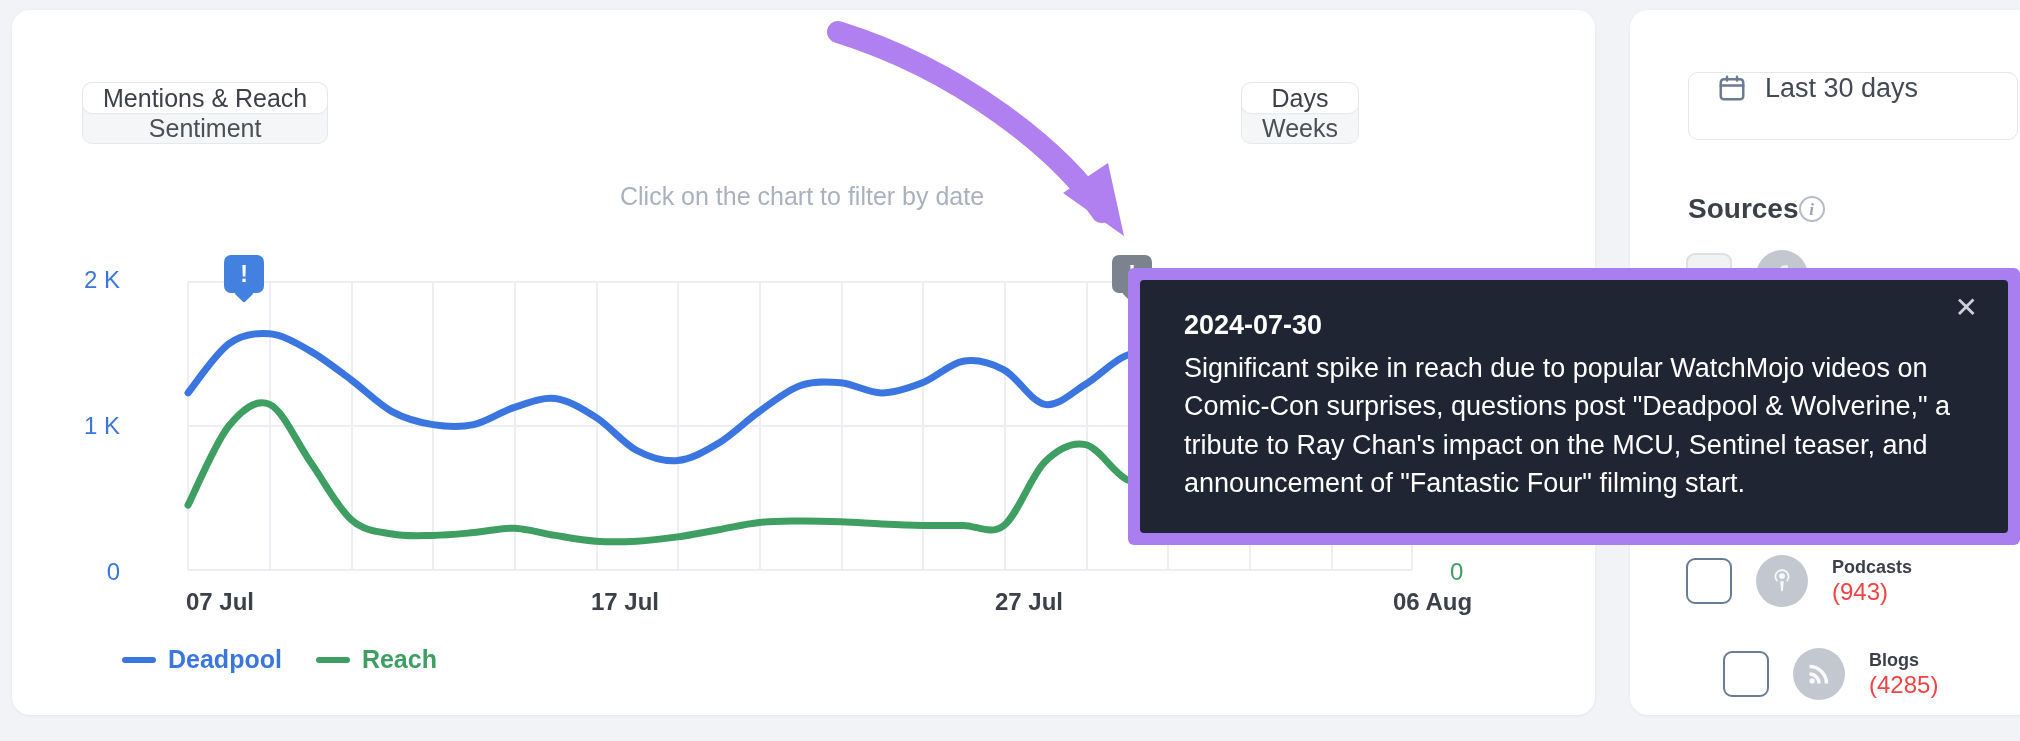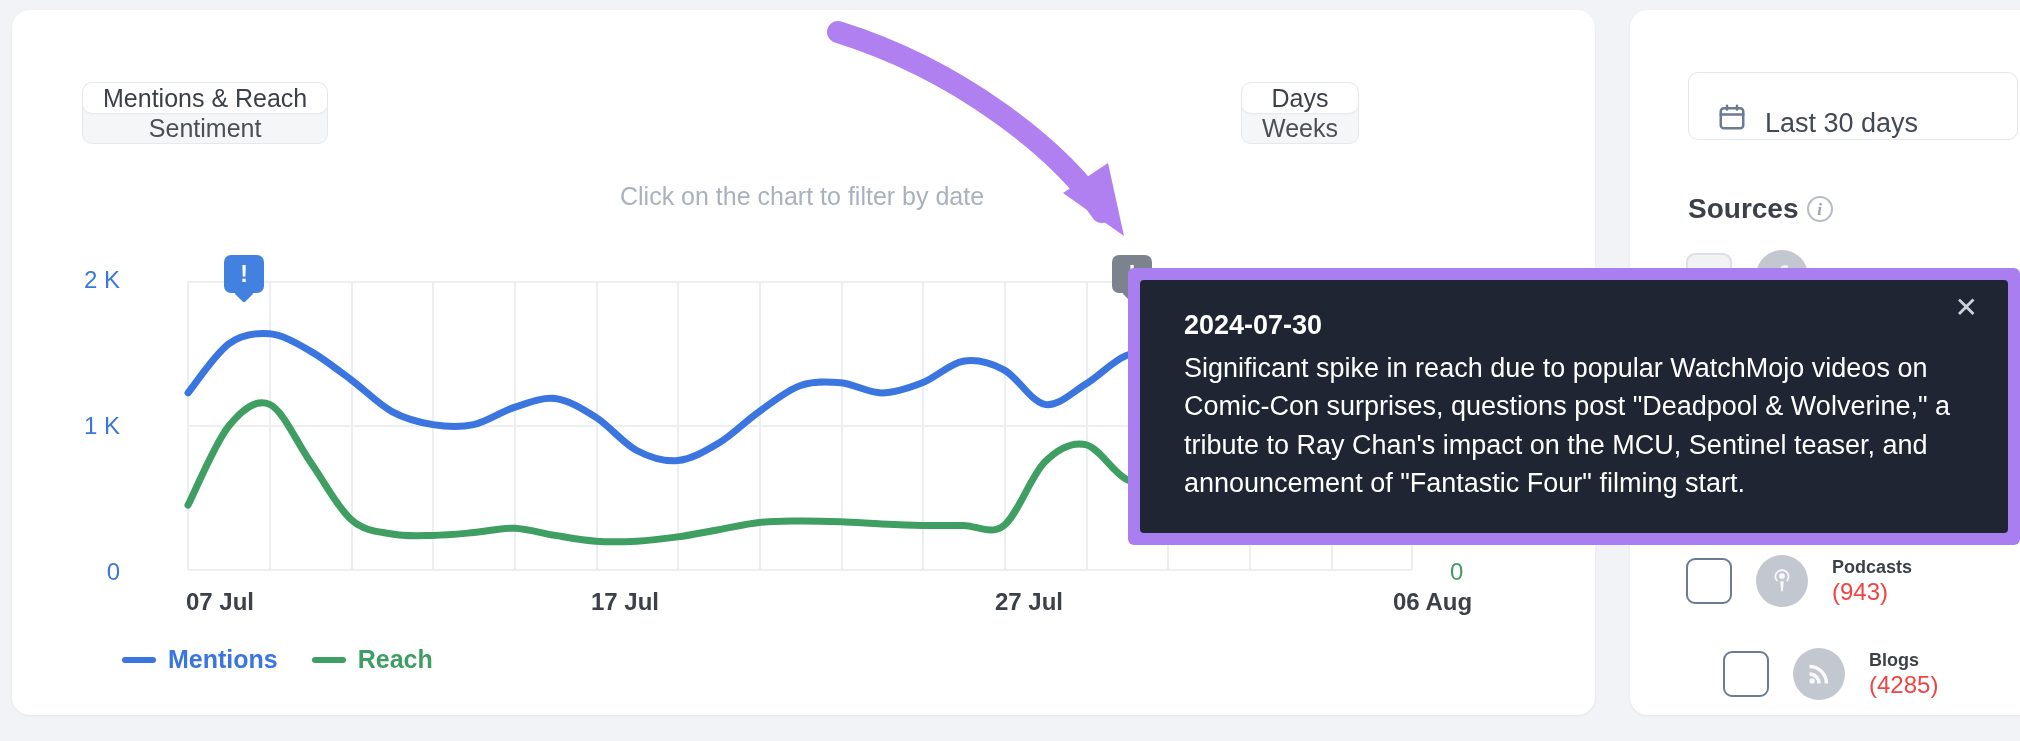--- a/index.html
+++ b/index.html
@@ -105,28 +105,28 @@
     left: 1630px; top: 10px;
     width: 400px; height: 705px;
     background: #ffffff;
     border-radius: 18px 0 0 18px;
     box-shadow: 0 1px 3px rgba(16,24,40,.06);
   }
   .daterange {
     position: absolute; left: 58px; top: 62px;
     width: 330px; height: 68px;
     border: 1px solid #e3e6ea; border-radius: 10px;
-    display: flex; align-items: flex-end; gap: 18px;
+    display: flex; align-items: flex-start; gap: 18px;
     padding-left: 28px;
     font-size: 27px; color: #434a54;
     background: #fff;
   }
   .panel-title {
     position: absolute; left: 58px; top: 183px;
-    display: flex; align-items: center; gap: 8px;
+    display: flex; align-items: center; gap: 0;
     font-size: 28px; font-weight: bold; color: #3c4149;
   }
   .info-circle {
     width: 26px; height: 26px; border-radius: 50%;
     border: 2px solid #b6bcc6; color: #9aa1ac;
     font-size: 17px; font-style: italic; font-family: "Liberation Serif", serif;
     display: flex; align-items: center; justify-content: center;
     line-height: 1;
   }
   .src-row {
@@ -236,21 +236,21 @@
       <div class="marker slate" style="left:1100px; top:245px;">!</div>
 
       <div class="xlabel" style="left:143px;">07 Jul</div>
       <div class="xlabel" style="left:548px;">17 Jul</div>
       <div class="xlabel" style="left:952px;">27 Jul</div>
       <div class="xlabel" style="left:1350px;">06 Aug</div>
 
       <div class="legend">
         <div class="legend-item">
           <span class="legend-dash" style="background:#3b76e0"></span>
-          <span style="color:#3b76e0">Mentions</span>
+          <span style="color:#3b76e0">Deadpool</span>
         </div>
         <div class="legend-item">
           <span class="legend-dash" style="background:#3f9e62"></span>
           <span style="color:#3f9e62">Reach</span>
         </div>
       </div>
     </div>
   </div>
 
   <div class="panel">

